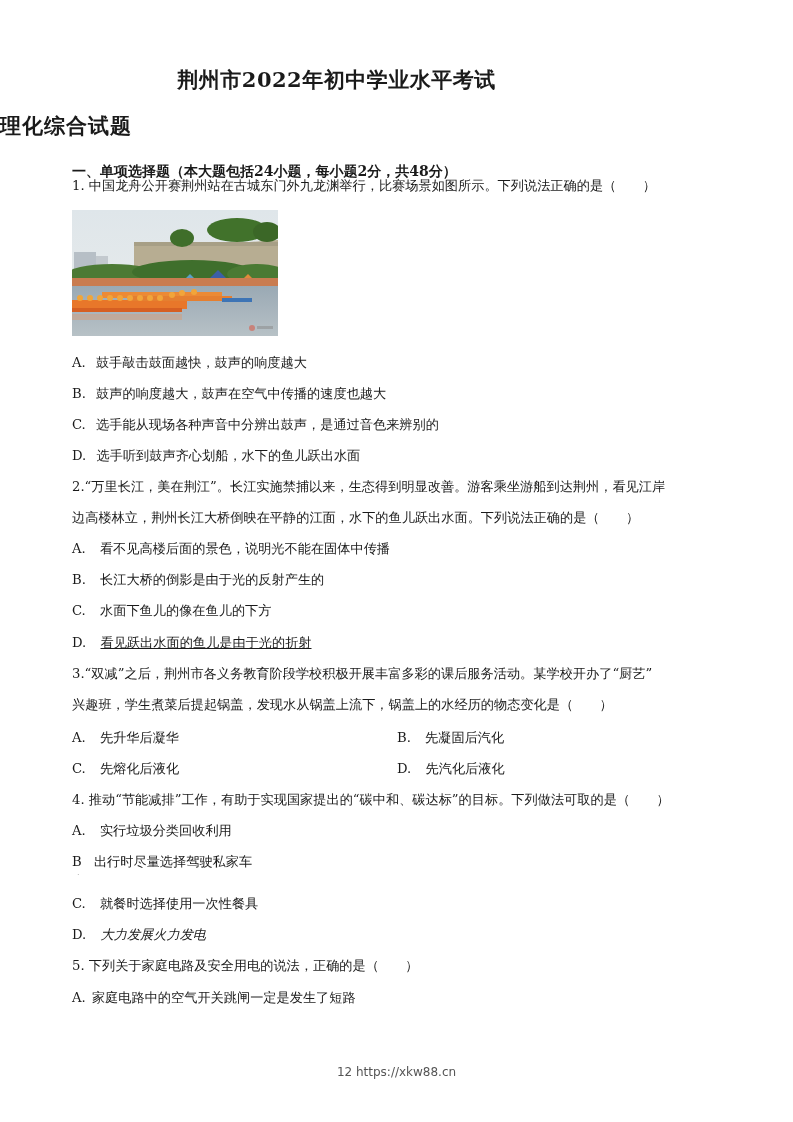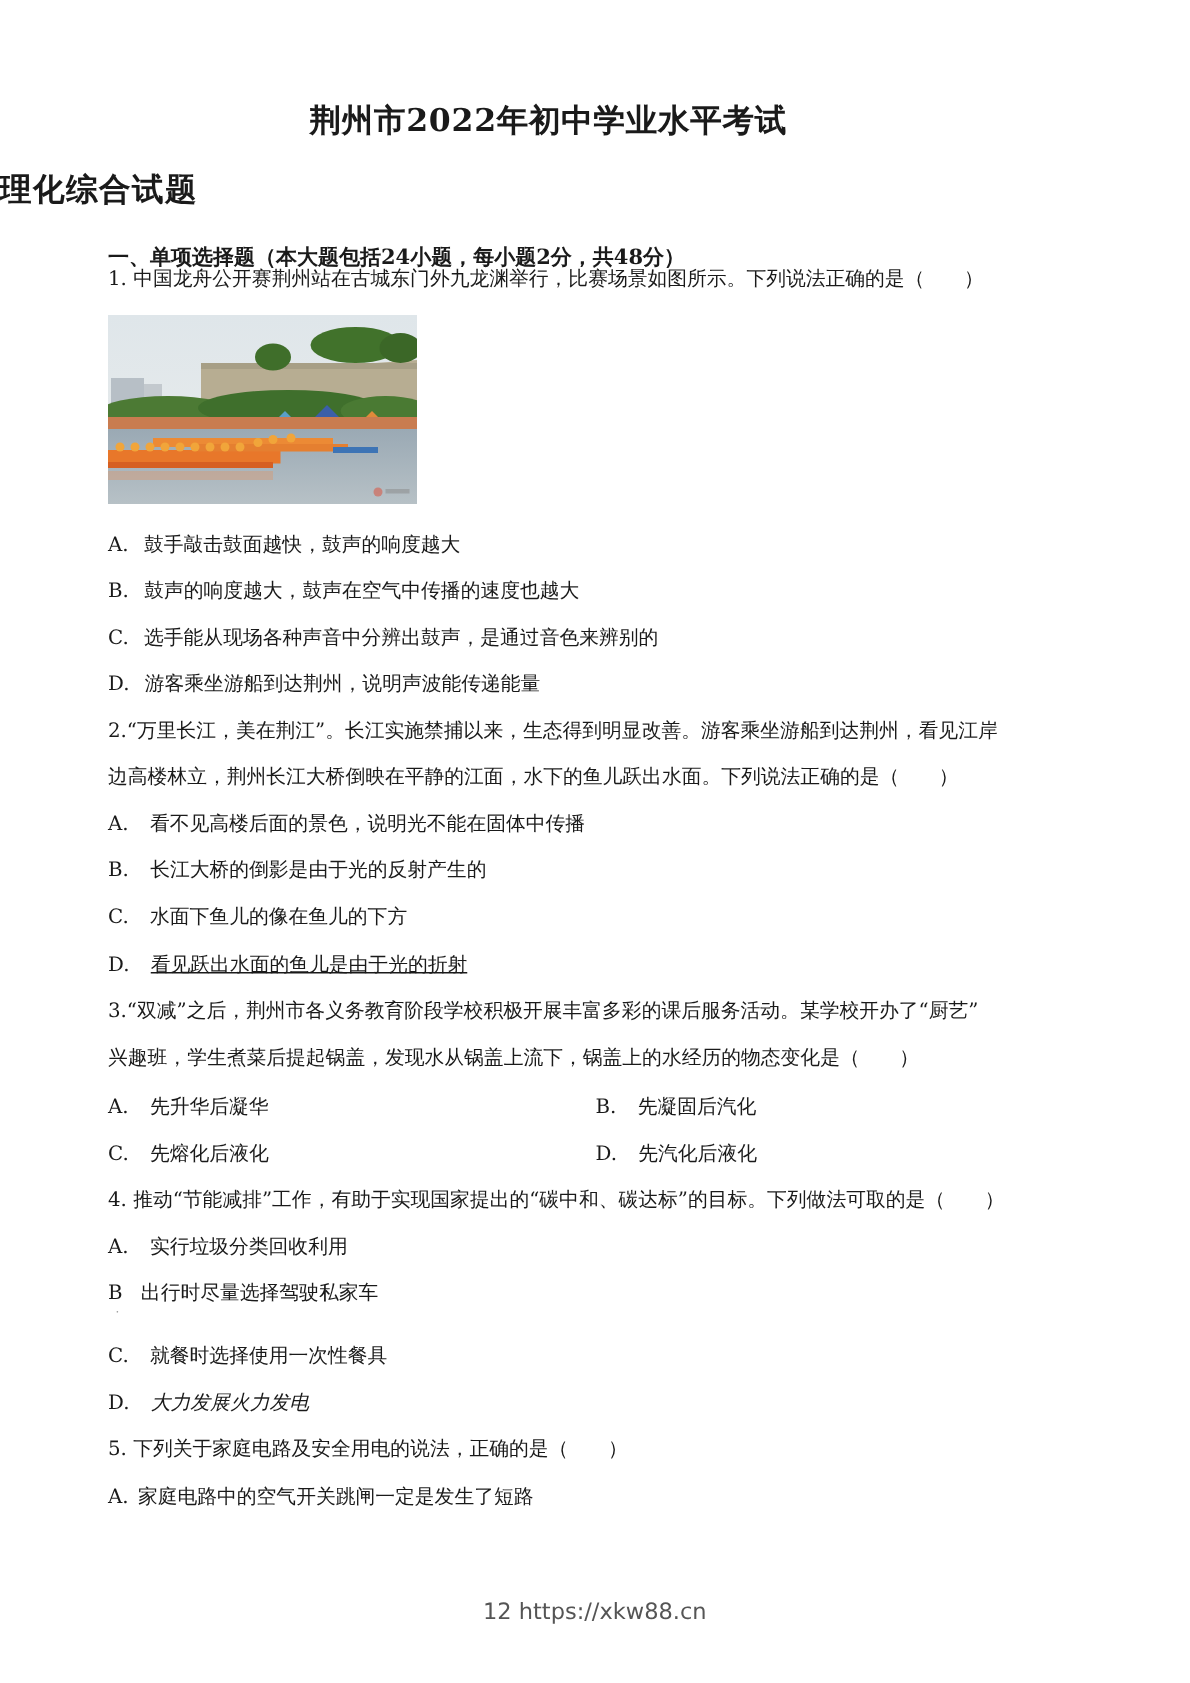--- a/index.html
+++ b/index.html
@@ -1,26 +1,26 @@
 <!DOCTYPE html>
 <html><head>
 <meta charset="utf-8">
 <style>
   html, body { margin: 0; padding: 0; background: #ffffff; }
   body { width: 793px; height: 1122px; position: relative; overflow: hidden;
          font-family: "DejaVu Serif", "Liberation Serif", serif; color: #1a1a1a; }
   .abs { position: absolute; white-space: nowrap; }
-  .title1 { top: 66px; left: 0; width: 673px; text-align: center; font-size: 21px; font-weight: bold; letter-spacing: 0.5px; padding-left: 29px; }
+  .title1 { top: 66px; left: 0; width: 673px; text-align: center; font-size: 21px; font-weight: bold; letter-spacing: 0.5px; }
   .title2 { top: 112px; left: 0; width: 793px; text-align: left; font-size: 21px; font-weight: bold; letter-spacing: 1px; }
   .section { top: 147px; left: 72px; font-size: 14px; font-weight: bold; margin-top: 16px; }
   .q { font-size: 13.2px; left: 72px; }
   .opt { font-size: 13.2px; }
   .photo { position: absolute; left: 72px; top: 210px; width: 206px; height: 126px; overflow: hidden; }
   .photo svg { display: block; }
-  .footer { top: 1065px; left: 0; width: 793px; text-align: center; font-family: "DejaVu Sans", "Liberation Sans", sans-serif; font-size: 15px; color: #555; }
+  .footer { top: 1065px; left: 0; width: 793px; text-align: center; font-family: "DejaVu Sans", "Liberation Sans", sans-serif; font-size: 12px; color: #555; }
   .dot { top: 870px; left: 77px; font-size: 8px; color: #999; }
 </style>
 </head>
 <body>
 
 <div>
 
   <div class="abs title1">荆州市2022年初中学业水平考试</div>
   <div class="abs title2">理化综合试题</div>
   <div class="abs section">一、单项选择题（本大题包括24小题，每小题2分，共48分）</div>
@@ -98,21 +98,21 @@
   <div class="abs opt" style="top:385px; left:72px;">
     <span>B.</span>
     <span style="margin-left:6px;">鼓声的响度越大，鼓声在空气中传播的速度也越大</span>
   </div>
   <div class="abs opt" style="top:416px; left:72px;">
     <span>C.</span>
     <span style="margin-left:6px;">选手能从现场各种声音中分辨出鼓声，是通过音色来辨别的</span>
   </div>
   <div class="abs opt" style="top:447px; left:72px;">
     <span>D.</span>
-    <span style="margin-left:6px;">游客乘坐游船到达荆州，说明声波能传递能量</span>
+    <span style="margin-left:6px;">选手听到鼓声齐心划船，水下的鱼儿跃出水面</span>
   </div>
 
   <div class="abs q" style="top:478px;">2.“万里长江，美在荆江”。长江实施禁捕以来，生态得到明显改善。游客乘坐游船到达荆州，看见江岸</div>
   <div class="abs q" style="top:509px;">边高楼林立，荆州长江大桥倒映在平静的江面，水下的鱼儿跃出水面。下列说法正确的是（　　）</div>
 
   <div class="abs opt" style="top:540px; left:72px;">
     <span>A.</span>
     <span style="margin-left:10px;">看不见高楼后面的景色，说明光不能在固体中传播</span>
   </div>
   <div class="abs opt" style="top:571px; left:72px;">

